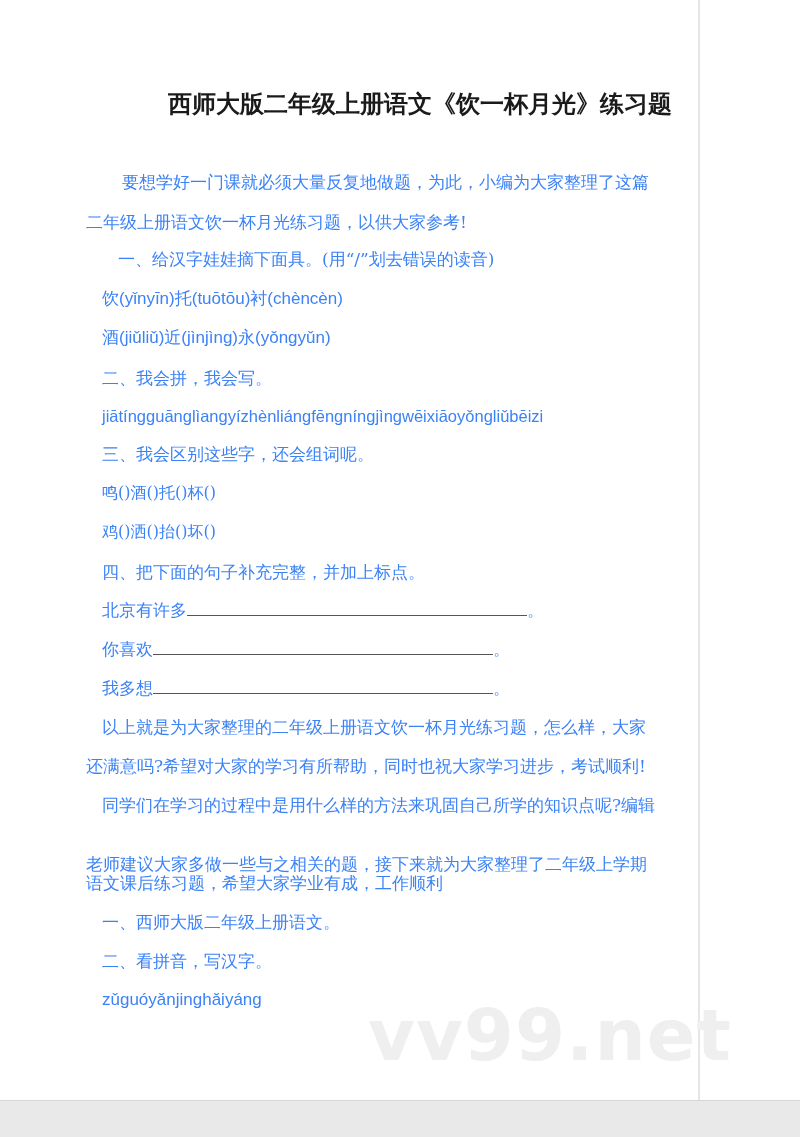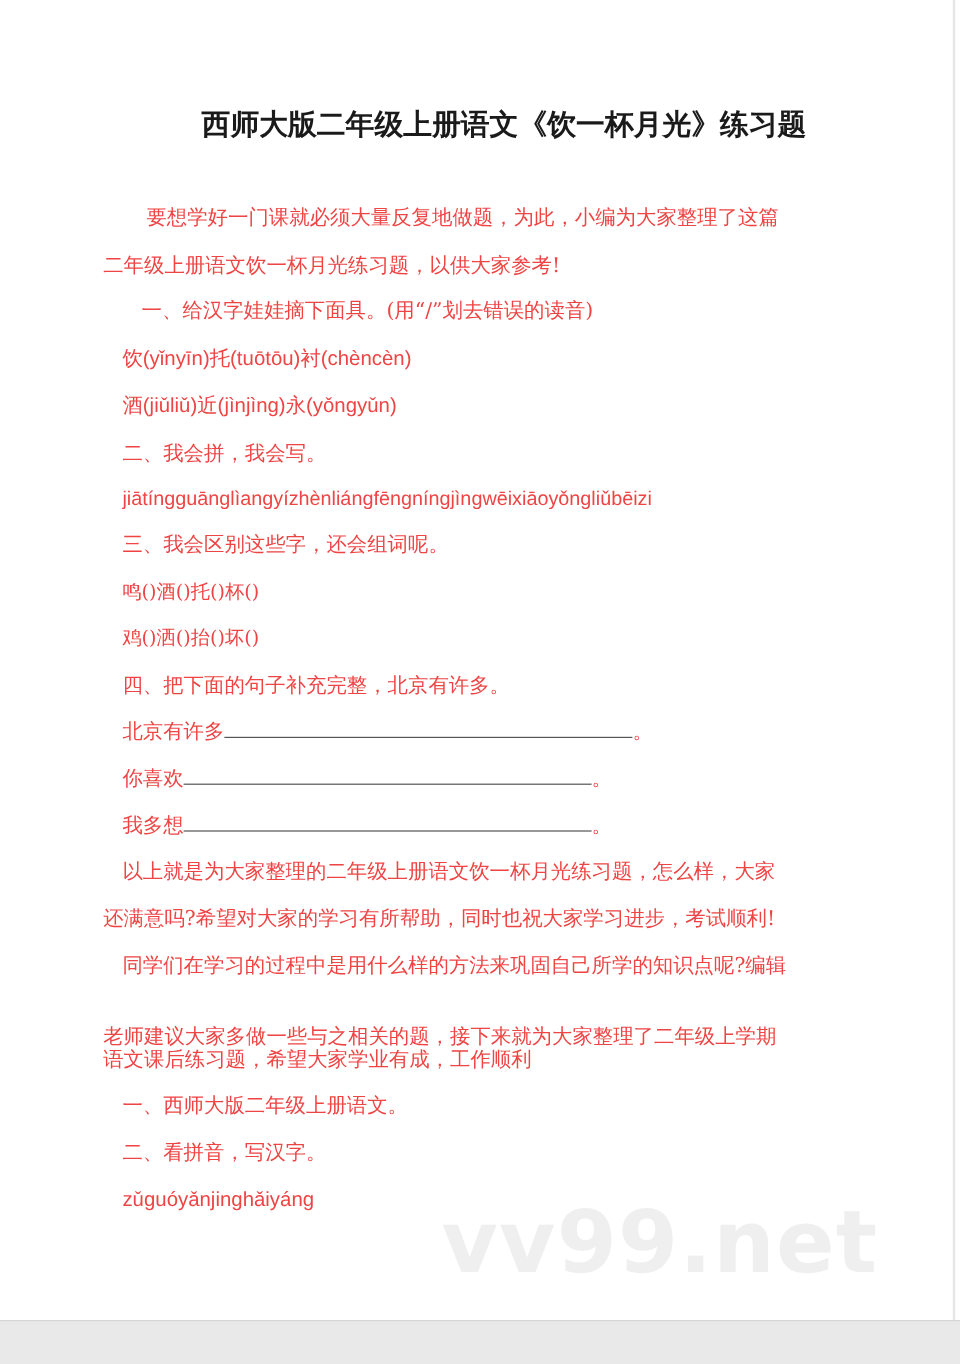--- a/index.html
+++ b/index.html
@@ -5,21 +5,21 @@
     html, body {
       margin: 0;
       padding: 0;
       width: 800px;
       height: 1137px;
       background: #ffffff;
       overflow: hidden;
     }
     .page {
       position: relative;
-      width: 796px;
+      width: 700px;
       height: 1100px;
       background: #ffffff;
       border-right: 2px solid #e6e6e6;
       box-sizing: border-box;
     }
     .bottom-strip {
       position: absolute;
       left: 0;
       top: 1100px;
       width: 800px;
@@ -37,21 +37,21 @@
       font-weight: bold;
       font-size: 24px;
       color: #1a1a1a;
       letter-spacing: 0px;
     }
     .line {
       position: absolute;
       left: 0;
       font-family: "DejaVu Serif", serif;
       font-size: 17px;
-      color: #ef4444;
+      color: #3b82f6;
       white-space: nowrap;
       line-height: 24px;
     }
     .pinyin {
       font-family: Liberation Sans, sans-serif;
       font-size: 17px;
     }
     .blank {
       display: inline-block;
       border-bottom: 1.5px solid #555;
@@ -83,21 +83,21 @@
   <div class="line pinyin" style="top:287px; left:102px;">饮(yǐnyīn)托(tuōtōu)衬(chèncèn)</div>
   <div class="line pinyin" style="top:326px; left:102px;">酒(jiǔliǔ)近(jìnjìng)永(yǒngyǔn)</div>
 
   <div class="line" style="top:366px; left:102px;">二、我会拼，我会写。</div>
   <div class="line pinyin" style="top:404px; left:102px; font-size:16.5px;">jiātíngguānglìangyízhènliángfēngníngjìngwēixiāoyǒngliǔbēizi</div>
 
   <div class="line" style="top:442px; left:102px;">三、我会区别这些字，还会组词呢。</div>
   <div class="line" style="top:481px; left:102px; font-size:16px;">鸣()酒()托()杯()</div>
   <div class="line" style="top:520px; left:102px; font-size:16px;">鸡()洒()抬()坏()</div>
 
-  <div class="line" style="top:560px; left:102px;">四、把下面的句子补充完整，北京有许多。</div>
+  <div class="line" style="top:560px; left:102px;">四、把下面的句子补充完整，并加上标点。</div>
 
   <div class="line" style="top:637px; left:102px;">
     <span>你喜欢</span><span class="blank" style="width:340px;"></span><span>。</span>
   </div>
   <div class="line" style="top:598px; left:102px;">
     <span>北京有许多</span><span class="blank" style="width:340px;"></span><span>。</span>
   </div>
   <div class="line" style="top:676px; left:102px;">
     <span>我多想</span><span class="blank" style="width:340px;"></span><span>。</span>
   </div>

